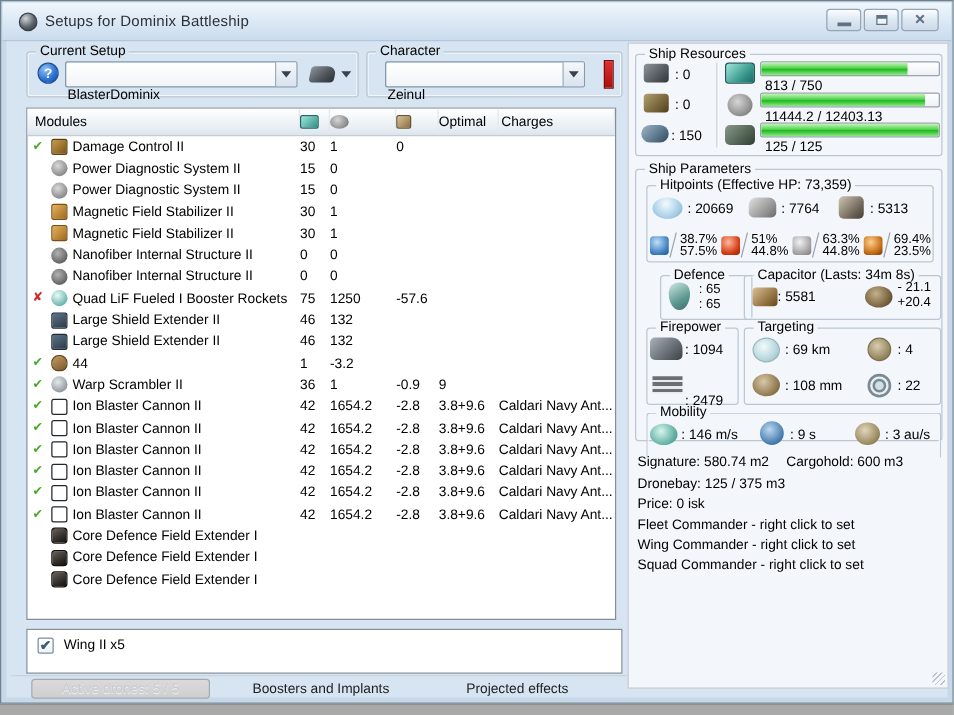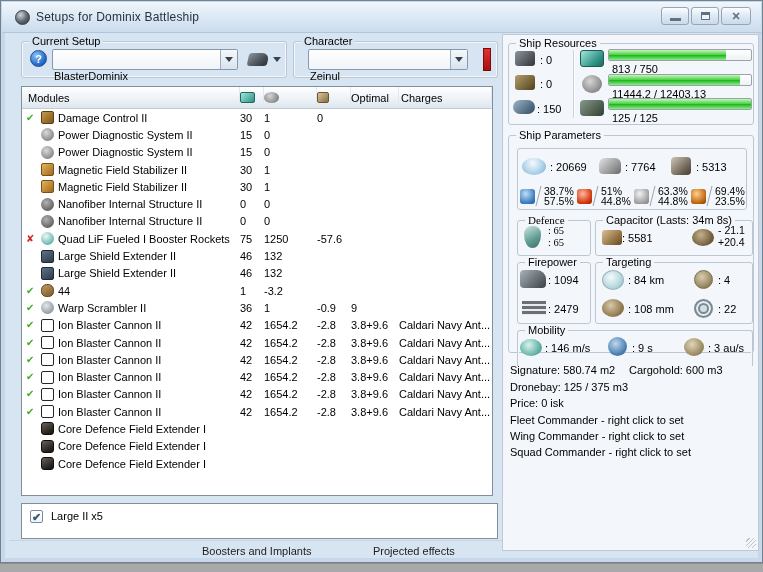--- a/index.html
+++ b/index.html
@@ -376,25 +376,26 @@
           <span></span>
           <span></span>
           <span></span>
         </div>
       </div>
   </div>
 
   <div class="drone-panel" id="drone-list">
       <div class="drone-row">
         <span class="checkbox">✔</span>
-        <span class="drone-label">Large II x5</span>
+        <span class="drone-label">Wing II x5</span>
       </div>
     </div>
 
   <div class="tabstrip">
+    <div class="tab-btn">Active drones: 5 / 5</div>
     <span class="tab-label" style="left:193px;">Boosters and Implants</span>
     <span class="tab-label" style="left:364px;">Projected effects</span>
   </div>
 
   <div class="rpanel">
 
     <div class="group onpanel" style="left:5px; top:8px; width:246px; height:82px;">
       <span class="glabel">Ship Resources</span>
       <div class="sq" style="left:6px; top:7px; width:20px; height:15px; border-radius:3px; background:linear-gradient(135deg,#8f959b,#4a5056 70%,#303539);"></div>
       <span class="txt" style="left:31px; top:10px;">: 0</span>
@@ -420,20 +421,21 @@
       <div class="bar" style="left:99px; top:54px; width:144px;">
           <div class="bar-fill" style="width: 100%;"></div>
         </div>
       <span class="txt" style="left:103px; top:68px;">125 / 125</span>
     </div>
 
     <div class="group onpanel" style="left:5px; top:100px; width:246px; height:218px;">
       <span class="glabel">Ship Parameters</span>
 
       <div class="group onpanel" style="left:8px; top:12px; width:230px; height:62px;">
+        <span class="glabel">Hitpoints (Effective HP: 73,359)</span>
         <div class="orb" style="left:4px; top:9px; width:24px; height:17px; background:radial-gradient(circle at 45% 30%,#f4fbff,#a9cfe8 60%,#7aa8c8);"></div>
         <span class="txt" style="left:32px; top:12px;">: 20669</span>
         <div class="sq" style="left:81px; top:9px; width:22px; height:16px; border-radius:6px 6px 4px 4px; background:linear-gradient(135deg,#e2e2e2,#8f8f8f 70%,#6a6a6a);"></div>
         <span class="txt" style="left:107px; top:12px;">: 7764</span>
         <div class="sq" style="left:153px; top:8px; width:20px; height:18px; border-radius:4px; background:linear-gradient(135deg,#cfc6b4,#6a6154 70%,#453e33);"></div>
         <span class="txt" style="left:178px; top:12px;">: 5313</span>
         <div id="resist-row" style="position:absolute; left:2px; top:36px; width:226px; height:22px;">
             <div class="res-cell" style="left: 0px;">
               <span class="ricon ic-em"></span>
               <span class="res-sep"></span>
@@ -462,48 +464,48 @@
               <span class="ricon ic-explosive"></span>
               <span class="res-sep"></span>
               <div class="res-stack">
                 <div>69.4%</div>
                 <div>23.5%</div>
               </div>
             </div>
           </div>
       </div>
 
-      <div class="group onpanel" style="left:8px; top:84px; width:74px; height:36px;font-family:Liberation Serif, serif;">
+      <div class="group onpanel" style="left:19px; top:84px; width:74px; height:36px;">
         <span class="glabel">Defence</span>
         <div class="sq" style="left:6px; top:5px; width:17px; height:22px; border-radius:45% 45% 50% 50%/35% 35% 60% 60%; background:linear-gradient(150deg,#cfe8e4,#5e9a92 60%,#3a6f68);"></div>
         <span class="txt res-stack" style="left:30px; top:5px;">: 65</span>
         <span class="txt res-stack" style="left:30px; top:17px;">: 65</span>
       </div>
 
       <div class="group onpanel" style="left:86px; top:84px; width:158px; height:36px;">
         <span class="glabel">Capacitor (Lasts: 34m 8s)</span>
         <div class="sq" style="left:6px; top:9px; width:20px; height:15px; border-radius:3px; background:linear-gradient(135deg,#dcc094,#8a6a3a 70%,#64491f);"></div>
         <span class="txt" style="left:26px; top:11px;">: 5581</span>
         <div class="orb" style="left:96px; top:8px; width:22px; height:17px; background:radial-gradient(circle at 40% 35%,#c4b08a,#6e5a38 70%,#473a20);"></div>
         <span class="txt res-stack" style="left:122px; top:4px;">- 21.1</span>
         <span class="txt res-stack" style="left:122px; top:16px;">+20.4</span>
       </div>
 
       <div class="group onpanel" style="left:8px; top:126px; width:74px; height:62px;">
         <span class="glabel">Firepower</span>
         <div class="sq" style="left:2px; top:7px; width:26px; height:18px; border-radius:4px 9px 4px 4px; background:linear-gradient(135deg,#aab2ba,#5a6268 70%,#3a4146);"></div>
         <span class="txt" style="left:30px; top:11px;">: 1094</span>
         <div class="sq" style="left:4px; top:38px; width:24px; height:14px; background:repeating-linear-gradient(180deg,#6a7076 0 3px,#e8ecef 3px 5px);"></div>
-        <span class="txt" style="left:30px; top:40px;">: 2479</span>
+        <span class="txt" style="left:30px; top:52px;">: 2479</span>
       </div>
 
       <div class="group onpanel" style="left:86px; top:126px; width:158px; height:62px;">
         <span class="glabel">Targeting</span>
         <div class="orb" style="left:6px; top:7px; width:22px; height:20px; background:radial-gradient(circle at 40% 35%,#f2fbfd,#b8d8dd 60%,#8cb2b9); border:1px solid #9ab4ba;"></div>
-        <span class="txt" style="left:32px; top:11px;">: 84 km</span>
+        <span class="txt" style="left:32px; top:11px;">: 69 km</span>
         <div class="orb" style="left:6px; top:36px; width:22px; height:18px; background:radial-gradient(circle at 40% 35%,#d8c8a8,#8a7448 70%,#5e4c2c);"></div>
         <span class="txt" style="left:32px; top:40px;">: 108 mm</span>
         <div class="orb" style="left:98px; top:7px; width:19px; height:19px; background:radial-gradient(circle at 40% 35%,#d8cdb0,#92835c 70%,#665a3a); border:1px solid #7c7050;"></div>
         <span class="txt" style="left:122px; top:11px;">: 4</span>
         <div class="orb" style="left:98px; top:36px; width:19px; height:19px; border:2px solid #7a8a94; box-shadow:inset 0 0 0 2px #e8eef2, inset 0 0 0 4px #7a8a94; background:#d2dde4;"></div>
         <span class="txt" style="left:122px; top:40px;">: 22</span>
       </div>
 
       <div class="group onpanel" style="left:8px; top:194px; width:236px; height:36px; border-bottom:none; border-bottom-left-radius:0; border-bottom-right-radius:0;">
         <span class="glabel">Mobility</span>

